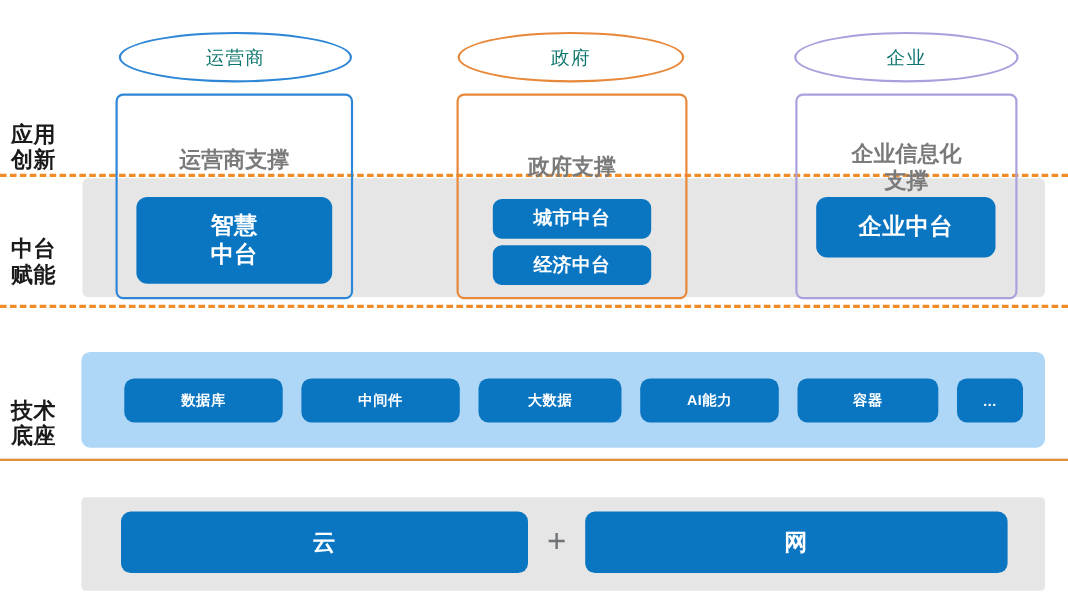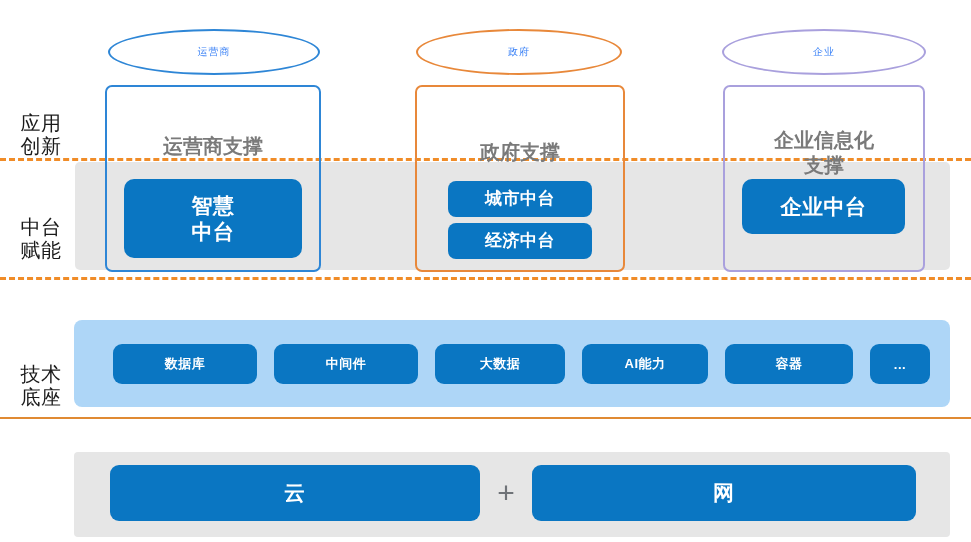--- a/index.html
+++ b/index.html
@@ -16,23 +16,23 @@
     height: 542px;
     background: #ffffff;
     overflow: hidden;
   }
 
   
   .row-label {
     position: absolute;
     left: 10px;
     width: 62px;
-    text-align: center;
+    text-align: left;
     color: #1a1a1a;
-    font-weight: normal;
+    font-weight: bold;
     line-height: 1.18;
     letter-spacing: 0.5px;
     white-space: pre-line;
   }
 
   
   .dashed-line {
     position: absolute;
     left: 0;
     width: 971px;
@@ -57,22 +57,22 @@
   
   .ellipse {
     position: absolute;
     border-radius: 50%;
     background: #ffffff;
     display: flex;
     align-items: center;
     justify-content: center;
   }
   .ellipse span {
-    font-size: 10px;
-    color: #3b82f6;
+    font-size: 17px;
+    color: #0f766e;
     letter-spacing: 1px;
   }
 
   
   .domain-box {
     position: absolute;
     background: transparent;
     border-radius: 7px;
     border-width: 2px;
     border-style: solid;

